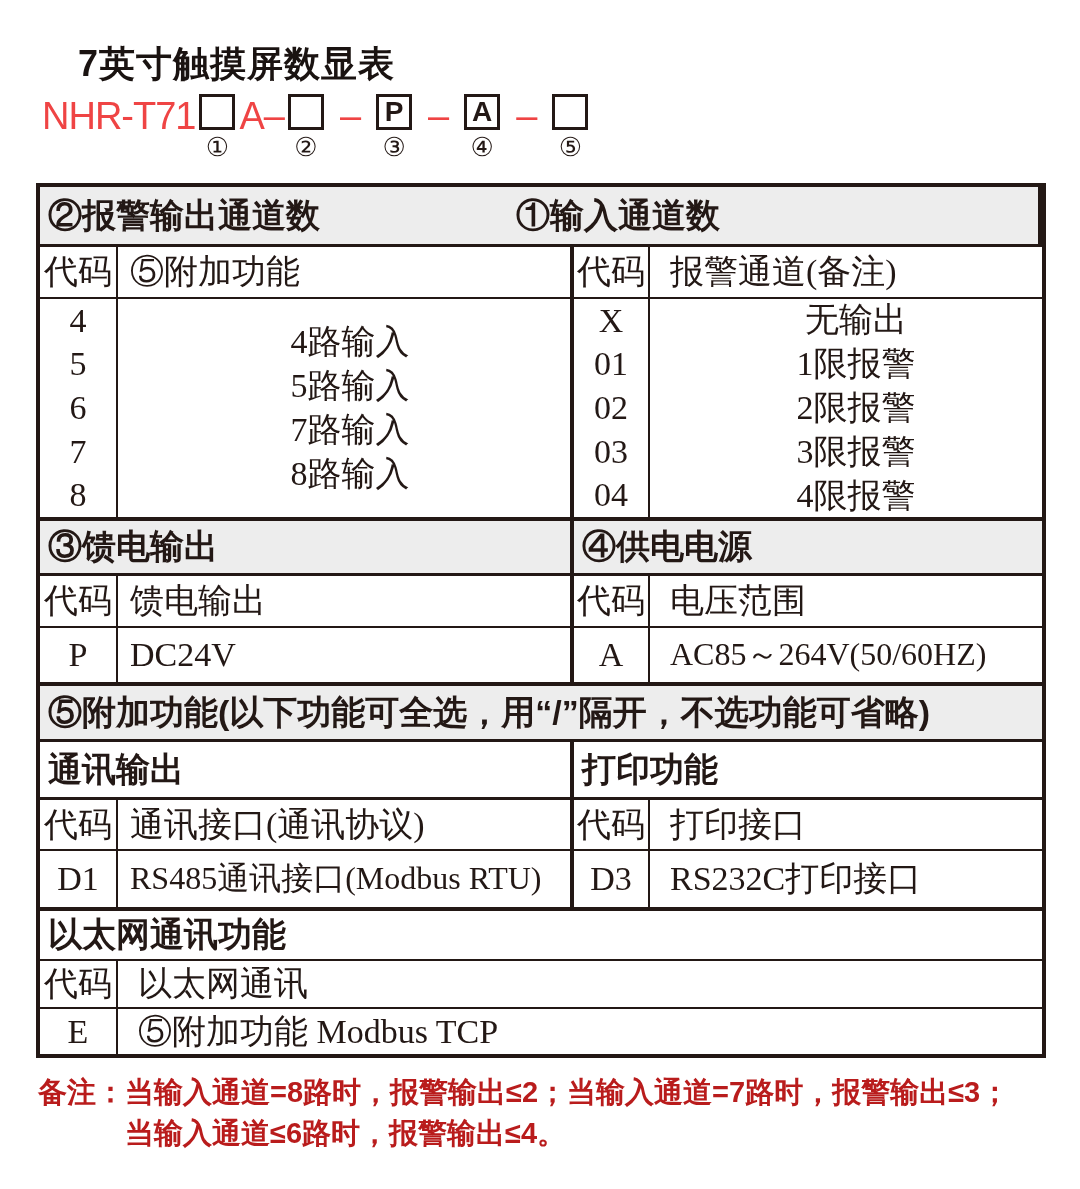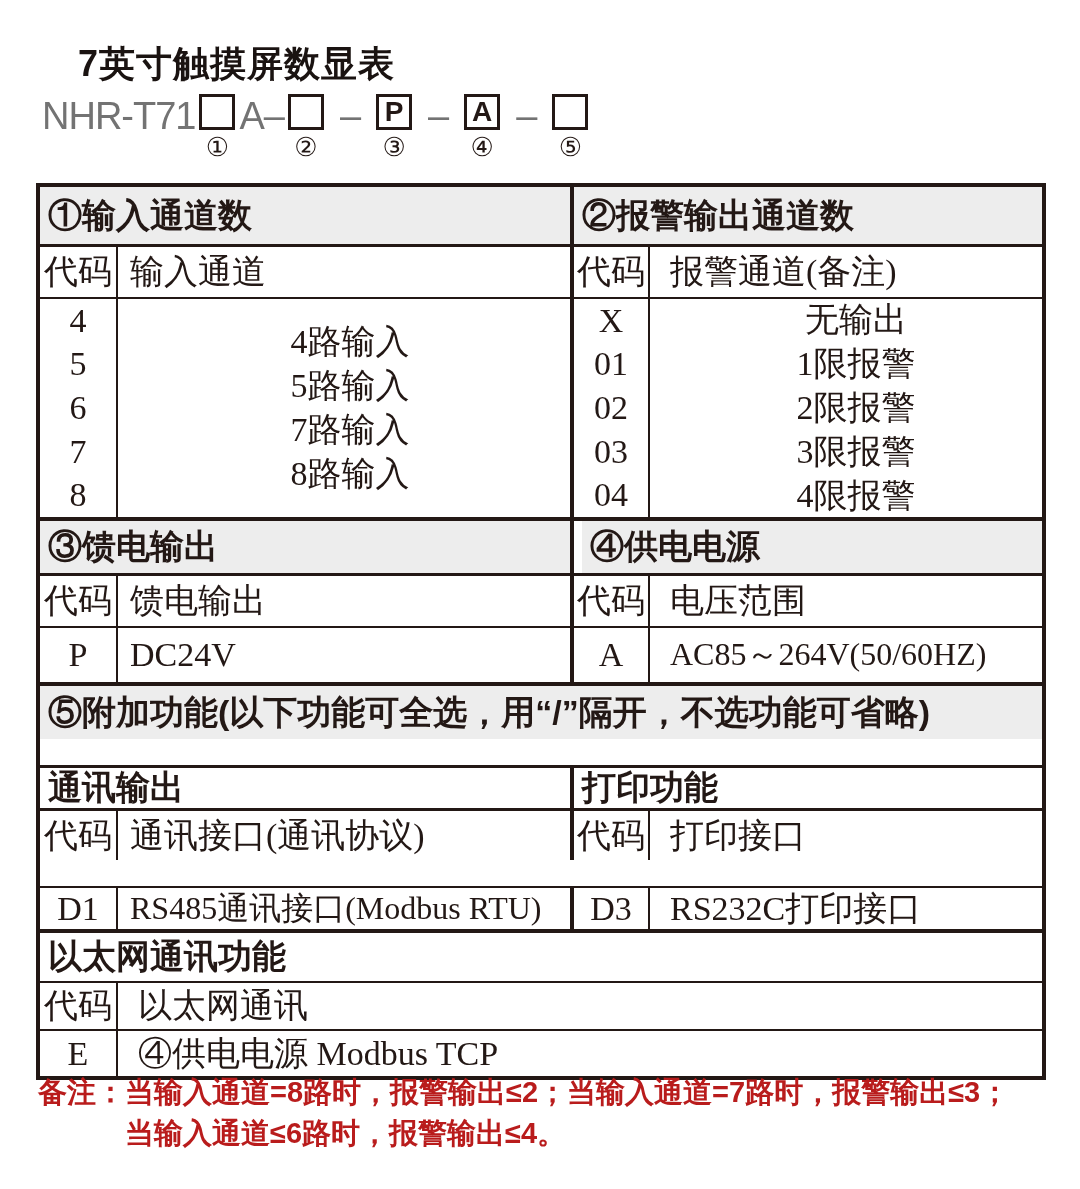--- a/index.html
+++ b/index.html
@@ -18,21 +18,21 @@
     letter-spacing:1px;margin:12px;
   }
   
   .model{
     position:absolute;left:42px;top:94px;
     display:flex;align-items:flex-start;
   }
   .seg{display:flex;flex-direction:column;align-items:center;}
   .seg-txt{
     font-size:38px;font-weight:500;letter-spacing:-1px;
-    line-height:44px;color:#737373;white-space:pre;
+    line-height:44px;color:#ef4444;white-space:pre;
   }
   .seg-dash{margin:0 12px;}
   .seg-box{margin:0 4px;}
   .cbox{
     width:36px;height:36px;border:3px solid #231815;
     display:flex;align-items:center;justify-content:center;
     font-size:28px;font-weight:600;line-height:1;
     box-sizing:border-box;background:#fff;
   }
   .marker{
@@ -40,33 +40,33 @@
     font-family:"Liberation Serif",serif;
   }
   
   .tbl{
     position:absolute;left:36px;top:183px;width:1010px;
     border:4px solid #231815;box-sizing:border-box;background:#fff;
   }
   .row{display:flex;border-top:2px solid #231815;box-sizing:border-box;}
   .row.t0{border-top:none;}
   .row.t3{border-top-width:3px;}
-  .row.t4{border-top-width:4px;gap:8px;}
+  .row.t4{border-top-width:4px;}
   .cell{display:flex;align-items:center;box-sizing:border-box;overflow:hidden;white-space:nowrap;}
   .gray{background:#ededed;}
   .hdr{font-size:34px;font-weight:700;font-family:"Liberation Sans",sans-serif;}
   .body-txt{font-size:34px;font-family:"Liberation Serif",serif;}
   .half-l{width:534px;border-right:4px solid #231815;padding-left:8px;}
   .half-r{flex:1;padding-left:8px;}
   .full{flex:1;padding-left:8px;}
   .code-l{width:78px;border-right:2px solid #231815;justify-content:center;}
   .desc-l{width:456px;border-right:4px solid #231815;padding-left:12px;}
   .code-r{width:76px;border-right:2px solid #231815;justify-content:center;}
   .desc-r{flex:1;padding-left:20px;}
-  .h57{height:57px;} .h56{height:56px;} .h55{height:43px;margin-top:26px;} .h53{height:53px;}
+  .h57{height:57px;} .h56{height:56px;} .h55{height:58px;} .h53{height:53px;}
   .h52{height:52px;} .h48{height:48px;} .h47{height:47px;} .h220{height:220px;}
   .col{display:flex;flex-direction:column;justify-content:center;}
   .line{height:44px;display:flex;align-items:center;}
   .line.ctr{justify-content:center;}
   .small-fit{font-size:32px;}
   
   .note{
     position:absolute;left:38px;top:1072px;
     display:flex;align-items:flex-start;
     font-size:29px;font-weight:700;color:#b91c1c;
@@ -106,27 +106,27 @@
     <div class="seg seg-txt seg-dash">–</div>
     <div class="seg seg-box">
       <div class="cbox"></div>
       <div class="marker">⑤</div>
     </div>
   </div>
 
   <div class="tbl">
 
     <div class="row t0 h57">
+      <div class="cell half-r gray hdr">②报警输出通道数</div>
       <div class="cell half-l gray hdr">①输入通道数</div>
-      <div class="cell half-r gray hdr">②报警输出通道数</div>
     </div>
 
     <div class="row t3 h53">
       <div class="cell code-l body-txt">代码</div>
-      <div class="cell desc-l body-txt">输入通道</div>
+      <div class="cell desc-l body-txt">⑤附加功能</div>
       <div class="cell code-r body-txt">代码</div>
       <div class="cell desc-r body-txt">报警通道(备注)</div>
     </div>
 
     <div class="row h220">
       <div class="cell code-l col body-txt">
         <div class="line ctr">4</div>
         <div class="line ctr">5</div>
         <div class="line ctr">6</div>
         <div class="line ctr">7</div>
@@ -200,21 +200,21 @@
       <div class="cell full hdr">以太网通讯功能</div>
     </div>
 
     <div class="row h48">
       <div class="cell code-l body-txt">代码</div>
       <div class="cell desc-r body-txt">以太网通讯</div>
     </div>
 
     <div class="row h47">
       <div class="cell code-l body-txt">E</div>
-      <div class="cell desc-r body-txt">④供电电源 Modbus TCP</div>
+      <div class="cell desc-r body-txt">⑤附加功能 Modbus TCP</div>
     </div>
 
   </div>
 
   <div class="note">
     <span class="note-label">备注：</span>
     <div class="note-lines">
       <div>当输入通道=8路时，报警输出≤2；当输入通道=7路时，报警输出≤3；</div>
       <div>当输入通道≤6路时，报警输出≤4。</div>
     </div>

